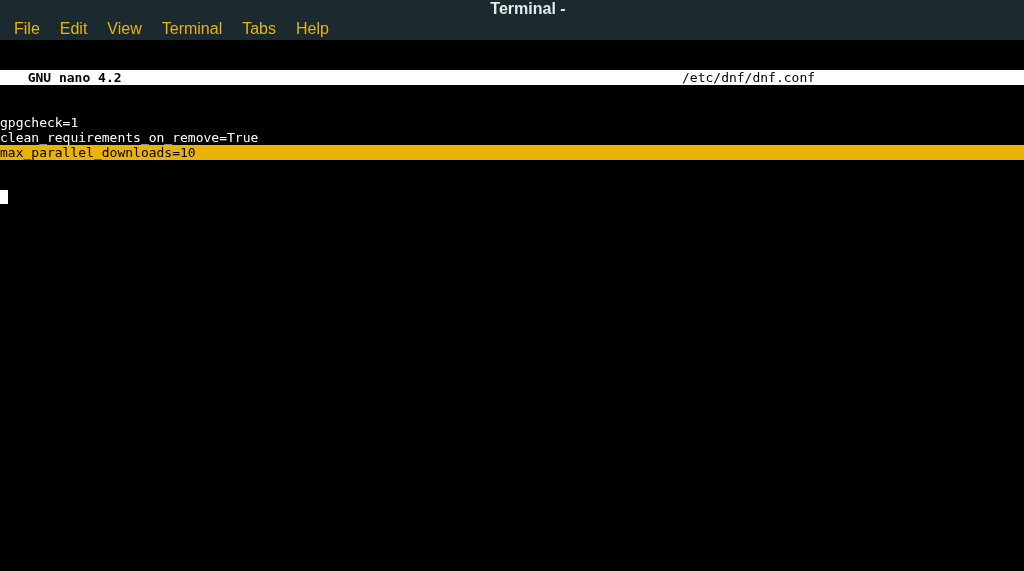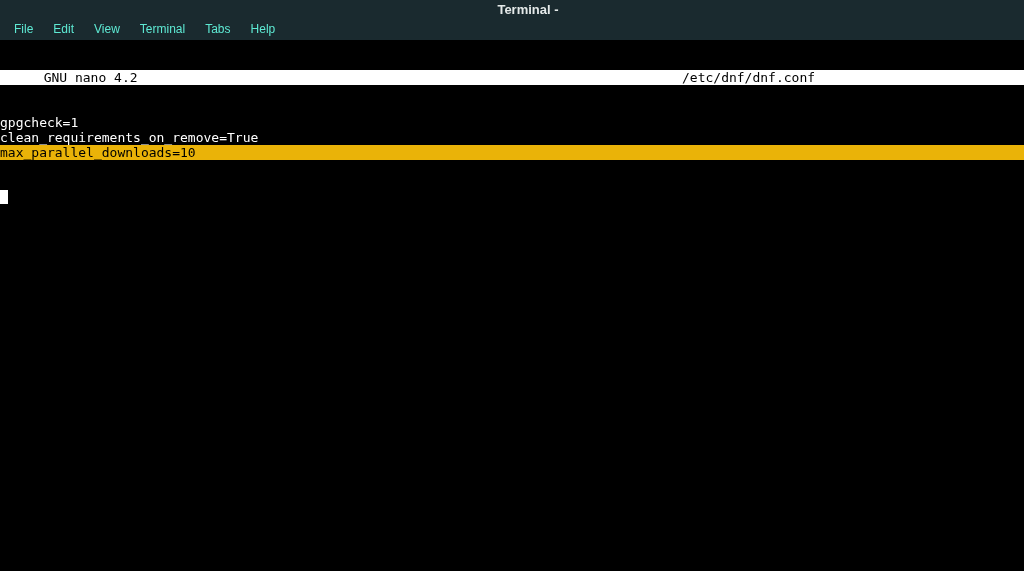--- a/index.html
+++ b/index.html
@@ -1,23 +1,23 @@
 <!DOCTYPE html>
 <html><head>
   <meta charset="utf-8">
   <style>
     * { margin:0; padding:0; box-sizing:border-box; }
     html, body { width:1024px; height:571px; overflow:hidden; font-family:sans-serif; }
     body { background:#1a2a2f; color:#d6dcdc; display:flex; flex-direction:column; }
-    .titlebar { height:18px; background:#1a2a2f; color:#e4e9e9; font-size:13px; font-weight:bold; display:flex; align-items:center; justify-content:center; position:relative;margin-left:32px; }
-    .menubar { height:22px; background:#1a2a2f; display:flex; align-items:center; padding:0 6px; gap:4px; font-size:12px; color:#5eead4; }
+    .titlebar { height:18px; background:#1a2a2f; color:#e4e9e9; font-size:16px; font-weight:bold; display:flex; align-items:center; justify-content:center; position:relative;margin-left:32px; }
+    .menubar { height:22px; background:#1a2a2f; display:flex; align-items:center; padding:0 6px; gap:4px; font-size:16px; color:#eab308; }
     .menu-item { padding:2px 8px; cursor:default; }
     .terminal-area { flex:1; background:#000; font-family:"DejaVu Sans Mono","Liberation Mono",monospace; font-size:13px; line-height:15px; color:#fff; white-space:pre; position:relative; }
     .nano-title { background:#fff; color:#000; height:15px; display:flex; }
-    .nano-title .left { width:50%; padding-left:28px; }
+    .nano-title .left { width:50%; padding-left:12px;font-weight:bold; }
     .nano-title .center { text-align:left; padding-left:170px; }
     .file-line { color:#fff; }
     .file-line.highlight { background:#eab308; color:#000; }
     .cursor { display:inline-block; width:8px; height:14px; background:#fff; vertical-align:top; }
   </style>
 </head>
 <body>
 
 <div class="titlebar">
   <span>Terminal -</span>

